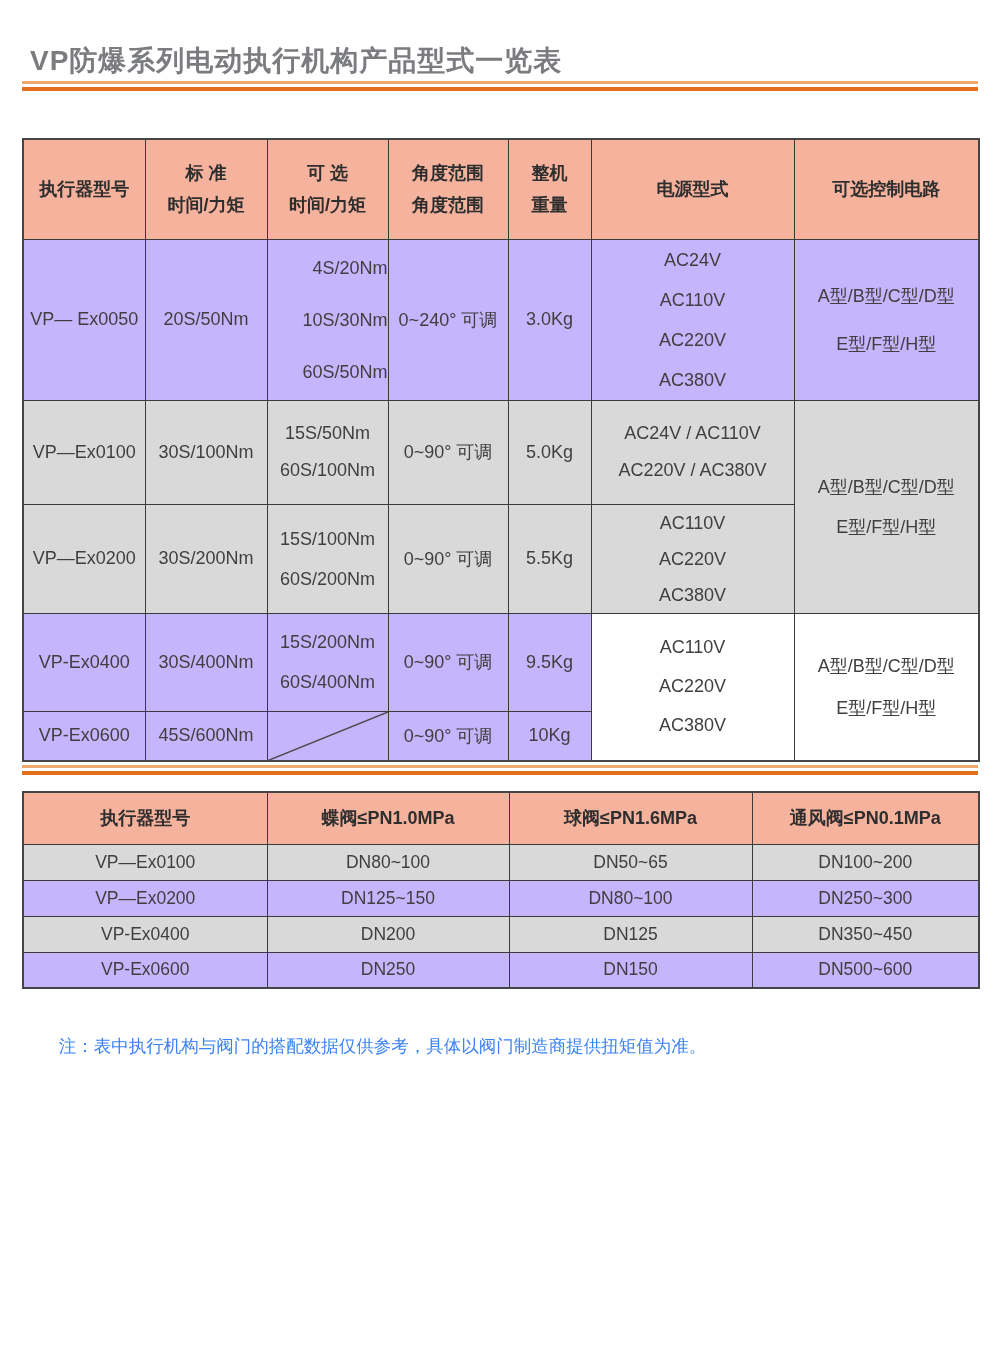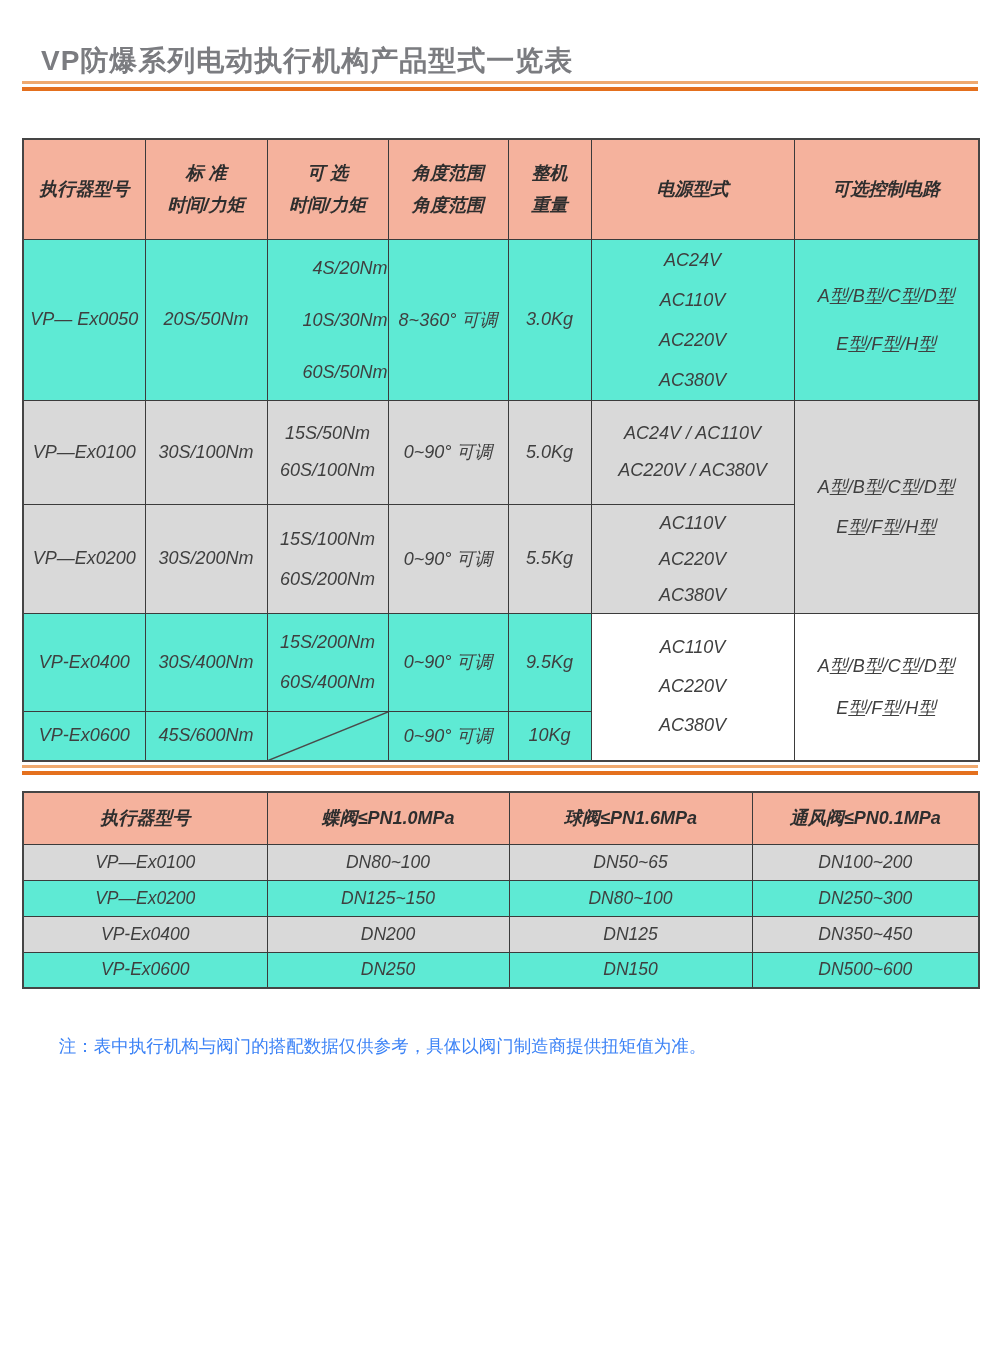--- a/index.html
+++ b/index.html
@@ -9,29 +9,29 @@
     color:#3f3f3f;
   }
   .sheet{position:absolute;left:22px;top:0;width:956px;}
 
   
   .sec-title{
     margin:0;padding:0;
     font-size:28px;font-weight:bold;color:#7b7c80;
     letter-spacing:1px;line-height:34px;
   }
-  .t1{margin-top:44px;margin-left:19px;}
+  .t1{margin-top:44px;margin-left:8px;}
   .t2{margin-top:70px;margin-left:3px;}
   .rule{margin-top:3px;}
   .rule .light{height:3px;background:#efa96f;}
   .rule .gap{height:3px;background:#ffffff;}
   .rule .dark{height:4px;background:#e4701e;}
 
   
-  table{border-collapse:collapse;table-layout:fixed;width:956px;background:#5eead4;font-style:italic;}
+  table{border-collapse:collapse;table-layout:fixed;width:956px;background:#c4b5fd;}
   .spec{margin-top:47px;border:2px solid #454545;}
   .valve{margin-top:16px;border:2px solid #454545;}
   td{
     border:1.5px solid #3b3b3b;
     text-align:center;vertical-align:middle;
     font-size:18px;color:#3f3f3f;padding:0;
     overflow:hidden;
   }
   tr.head td{
     background:#f5b29d;color:#2e2e2e;font-weight:bold;font-size:18px;
@@ -124,21 +124,21 @@
       </tr>
 
       <tr class="r1">
         <td>VP— Ex0050</td>
         <td>20S/50Nm</td>
         <td class="lh52">
           <div>4S/20Nm</div>
           <div>10S/30Nm</div>
           <div>60S/50Nm</div>
         </td>
-        <td>8~360° 可调</td>
+        <td>0~240° 可调</td>
         <td>3.0Kg</td>
         <td class="lh40">
           <div>AC24V</div>
           <div>AC110V</div>
           <div>AC220V</div>
           <div>AC380V</div>
         </td>
         <td class="lh48">
           <div>A型/B型/C型/D型</div>
           <div>E型/F型/H型</div>

